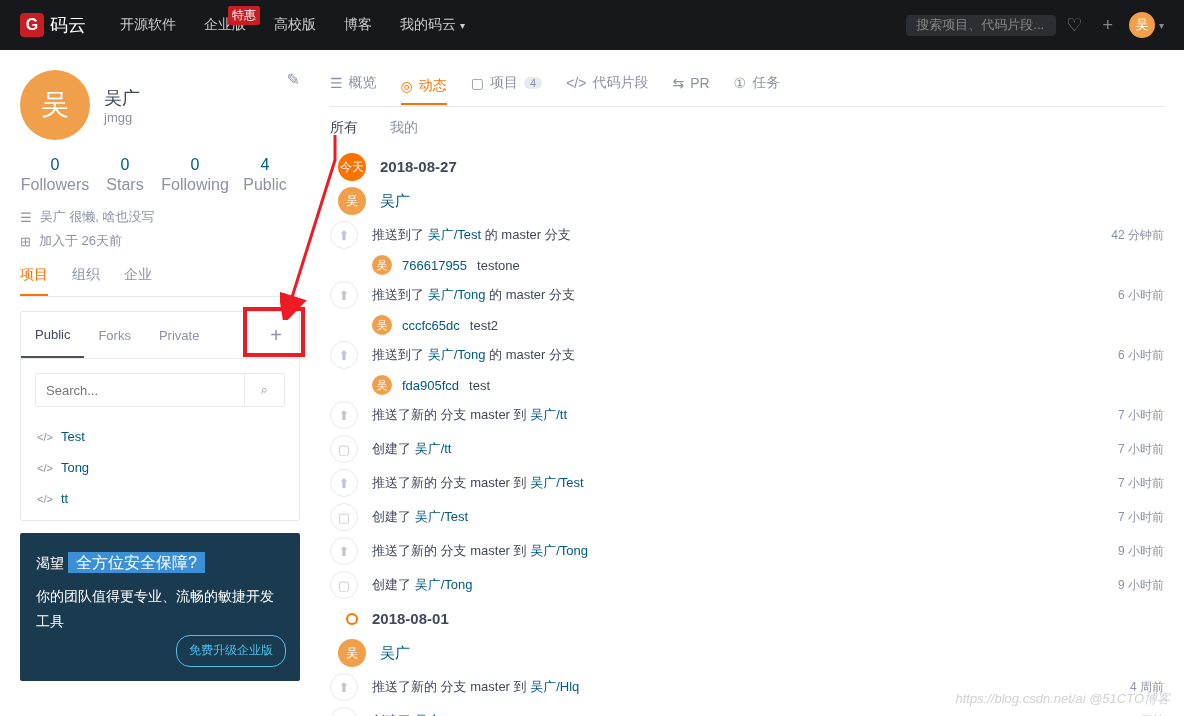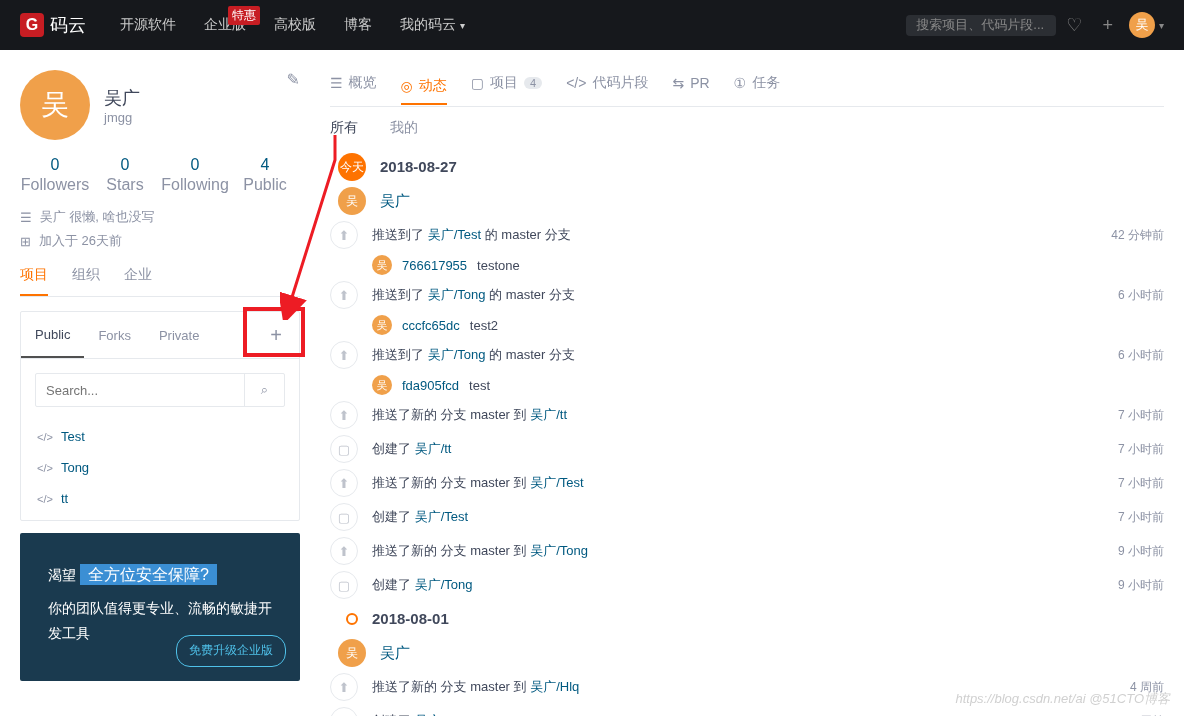--- a/index.html
+++ b/index.html
@@ -39,21 +39,21 @@
 .ptabs{display:flex;align-items:center;border-bottom:1px solid #e6e9ed}
 .ptab{padding:14px 14px;color:#8c92a4;font-size:13px;cursor:pointer}
 .ptab.active{color:#40485b;border-bottom:2px solid #505050}
 .pt-plus{margin-left:auto;display:flex;align-items:center;justify-content:center;width:46px;height:46px;color:#8c92a4;font-size:20px;cursor:pointer}
 .psearch{display:flex;margin:14px;border:1px solid #e6e9ed;border-radius:2px;height:34px}
 .psearch input{flex:1;border:0;outline:0;padding:0 10px;font-size:13px;color:#40485b;background:transparent}
 .psearch .sbtn{width:40px;display:flex;align-items:center;justify-content:center;border-left:1px solid #e6e9ed;color:#8c92a4;cursor:pointer}
 .pitem{display:flex;align-items:center;gap:8px;padding:8px 16px;color:#005980;font-size:13px;cursor:pointer}
 .pitem .pico{color:#8c92a4;font-size:11px}
 
-.promo{background:#1a3a4f;color:#fff;border-radius:2px;height:148px;padding:28px;position:relative;line-height:1.8;font-size:14px}
+.promo{background:#1a3a4f;color:#fff;border-radius:2px;height:148px;padding:16px;position:relative;line-height:1.8;font-size:14px}
 .promo .hl{background:#3b8fd4;padding:2px 8px;font-size:16px}
 .promo-btn{position:absolute;right:14px;bottom:14px;border:1px solid #4fc1e9;color:#4fc1e9;padding:4px 12px;border-radius:14px;font-size:12px;cursor:pointer}
 
 .mtabs{display:flex;align-items:center;gap:24px;border-bottom:1px solid #e6e9ed;padding-bottom:10px;margin-bottom:12px}
 .mtab{display:flex;align-items:center;gap:6px;color:#8c92a4;font-size:14px;cursor:pointer;padding:4px 0}
 .mtab.active{color:#fe7300;border-bottom:2px solid #fe7300;padding-bottom:8px;margin-bottom:-11px}
 .mtab .ico{font-size:14px}
 .badge{background:#e6e9ed;color:#8c92a4;border-radius:8px;padding:0 6px;font-size:11px}
 .subtabs{display:flex;gap:32px;margin-bottom:16px}
 .subtab{color:#8c92a4;font-size:14px;cursor:pointer}

